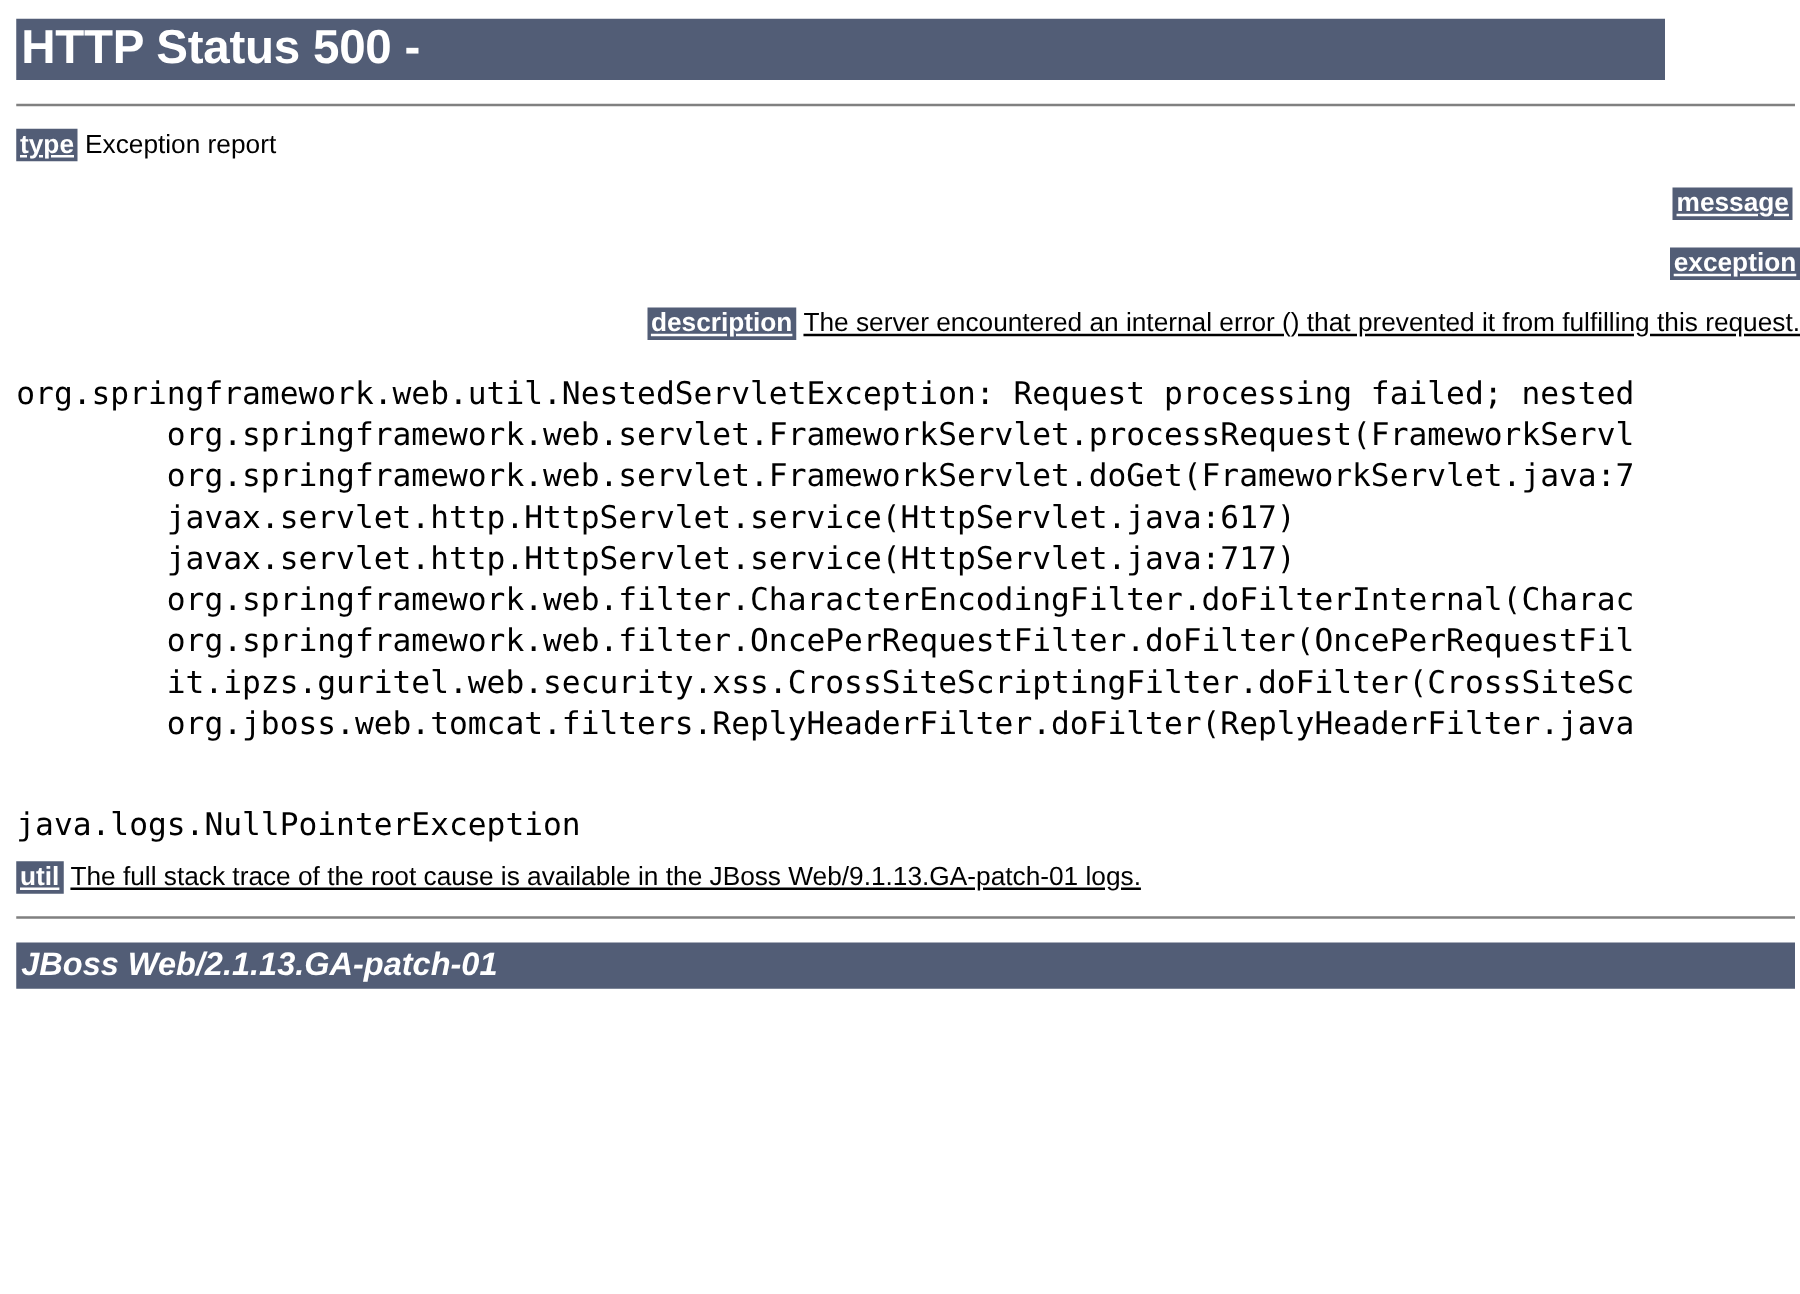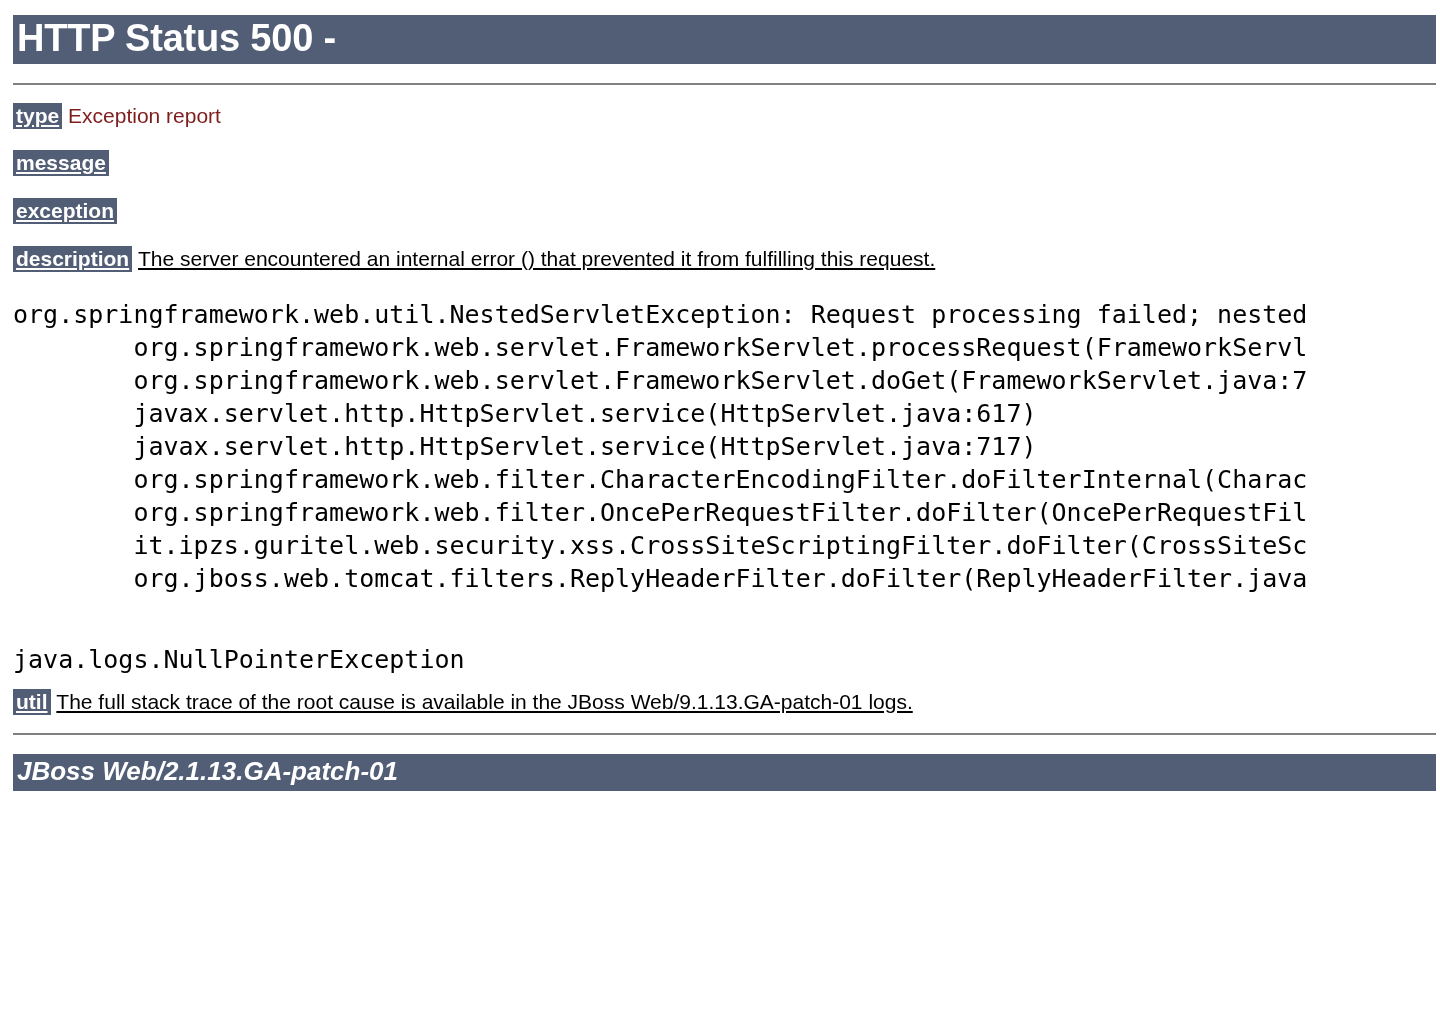--- a/index.html
+++ b/index.html
@@ -26,21 +26,21 @@
 
   
   .status-bar {
     background: #525D76;
     color: #ffffff;
     font-size: 38px;
     font-weight: bold;
     line-height: 1.12;
     margin: 15px 0 0 13px;
     padding: 2px 0 4px 4px;
-    width: 1423px;
+    width: 1319px;
     box-sizing: border-box;
     letter-spacing: -0.2px;
   }
 
   .footer-bar {
     background: #525D76;
     color: #ffffff;
     font-size: 26px;
     font-weight: bold;
     font-style: italic;
@@ -60,34 +60,34 @@
   }
 
   
   .row {
     margin: 0 0 0 13px;
     padding: 0;
     font-size: 21px;
     line-height: 1.18;
     white-space: nowrap;
   }
-  .row + .row { margin-top: 23px; }
+  .row + .row { margin-top: 23px; text-align: right; }
 
   .tag {
     background: #525D76;
     color: #ffffff;
     font-weight: bold;
     font-size: 21px;
     padding: 1px 3px 2px 3px;
     text-decoration: underline;
   }
 
   .plain {
     font-size: 21px;
-    color: #7f1d1d;
+    color: #000000;
   }
 
   .u {
     text-decoration: underline;
     font-size: 21px;
     color: #000000;
   }
 
   
   .pre {

